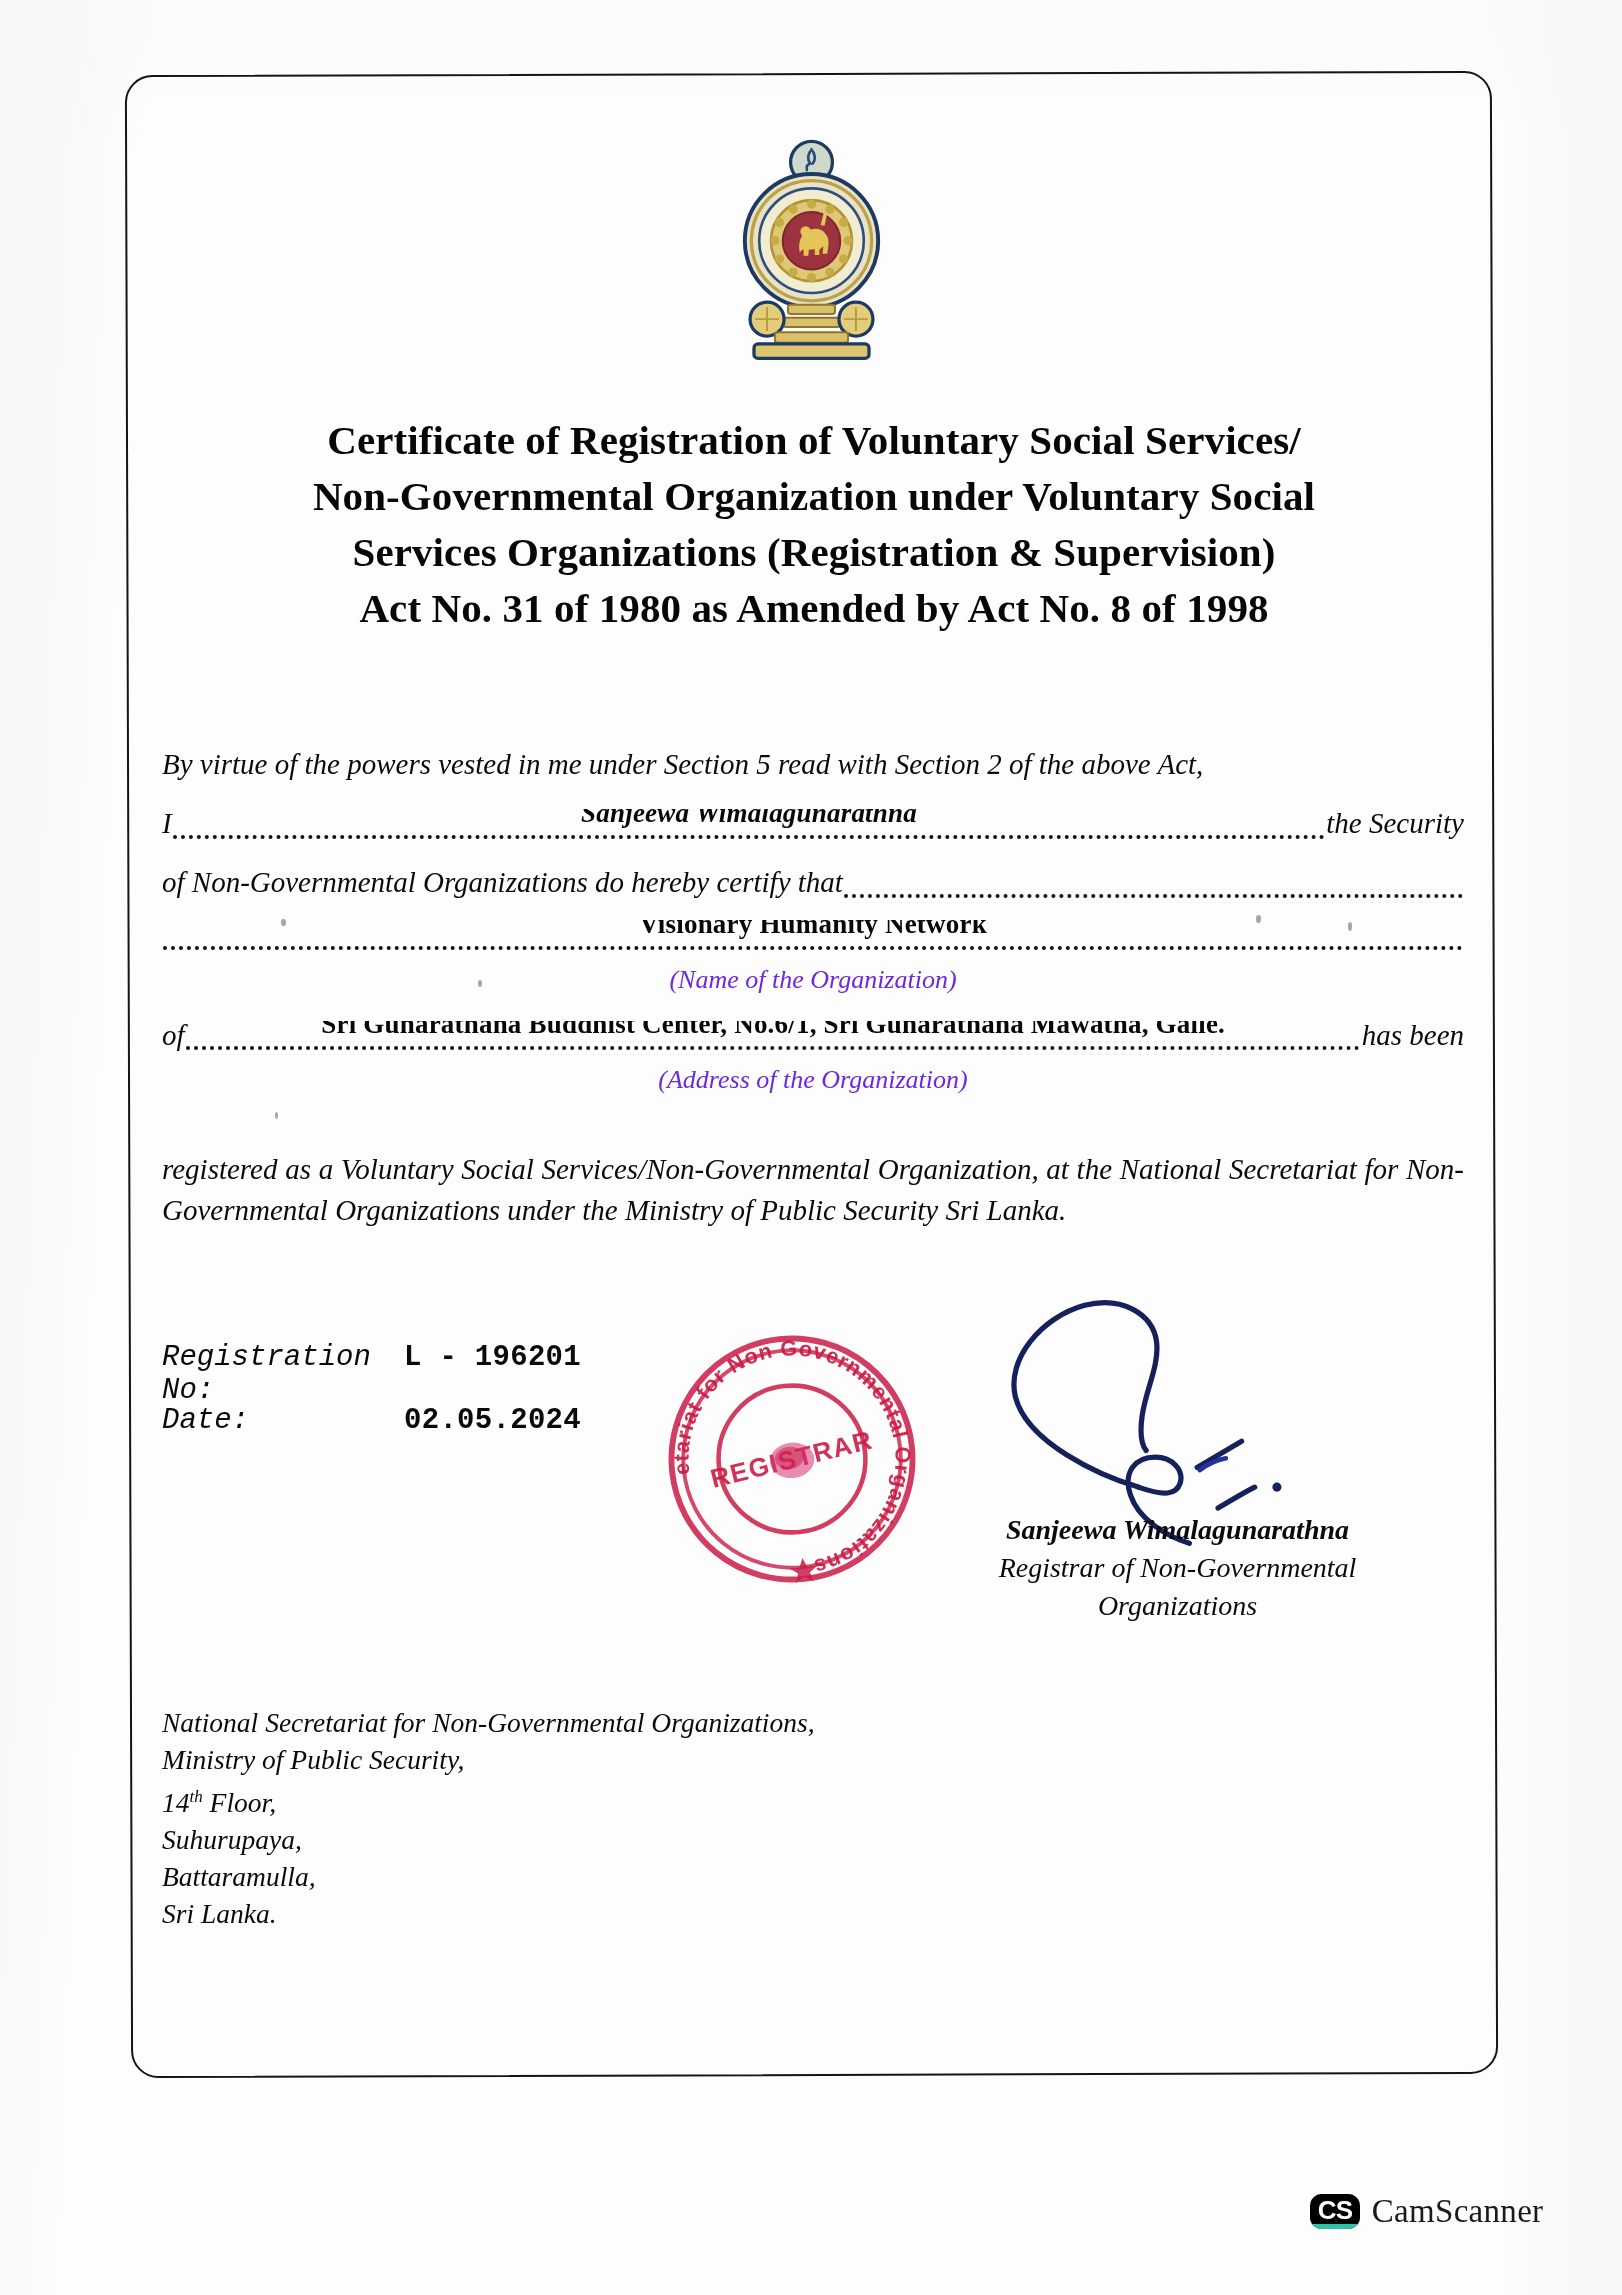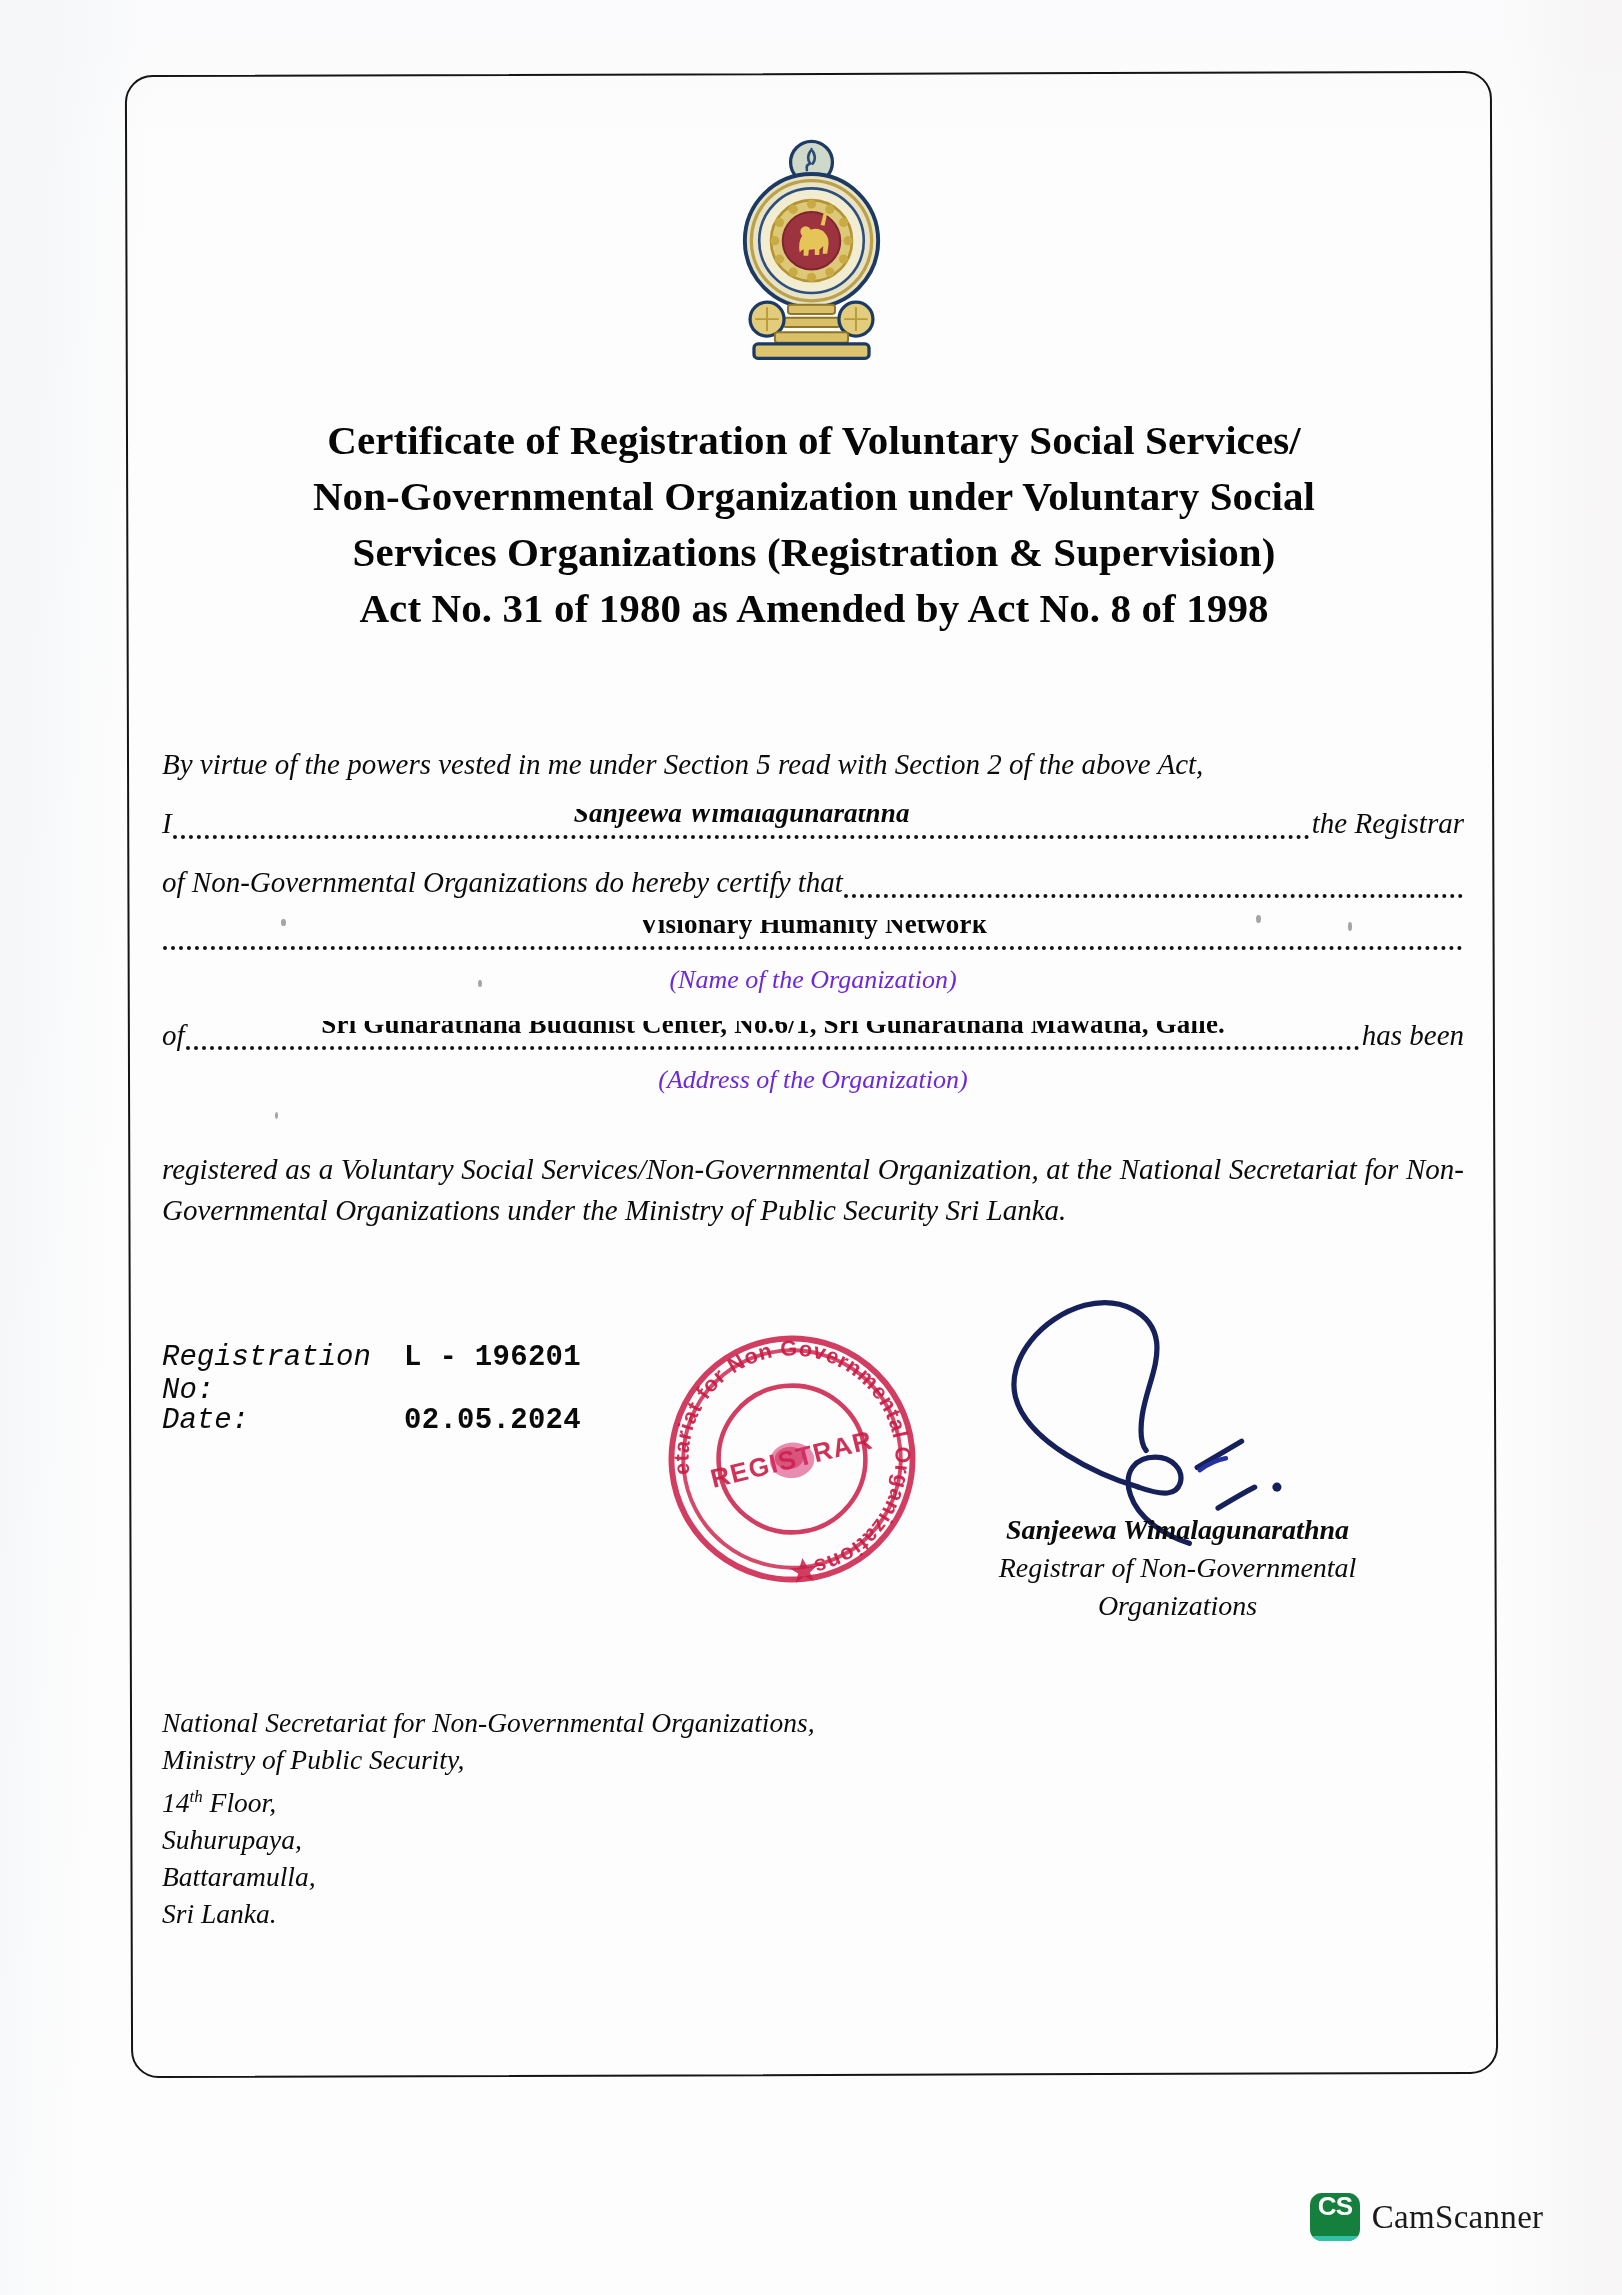--- a/index.html
+++ b/index.html
@@ -219,26 +219,26 @@
     position: absolute;
     left: 1310px;
     top: 2193px;
     display: flex;
     align-items: center;
     gap: 11.8px;
   }
   .cs-badge {
     position: relative;
     width: 50px;
-    height: 48px;
+    height: 35px;
     border-radius: 11.8px;
-    background: #15803d;
+    background: #000000;
     overflow: hidden;
     display: flex;
-    align-items: flex-start;
+    align-items: center;
     justify-content: center;
   }
   .cs-badge .cs-text {
     color: #ffffff;
     font-family: "Liberation Sans", "DejaVu Sans", sans-serif;
     font-weight: bold;
     font-size: 26px;
     letter-spacing: -0.7px;
     line-height: 1;
     margin-bottom: 2.6px;
@@ -338,21 +338,21 @@
 
     <div class="para">By virtue of the powers vested in me under Section 5 read with Section 2 of the above Act,</div>
 
     <div class="gap-sm"></div>
 
     <div class="fill-row">
       <span>I</span>
       <span class="lead">
         <span class="val italicval">Sanjeewa Wimalagunarathna</span>
       </span>
-      <span>the Registrar</span>
+      <span>the Security</span>
     </div>
 
     <div class="gap-sm"></div>
 
     <div class="fill-row">
       <span>of Non-Governmental Organizations do hereby certify that</span>
       <span class="lead"></span>
     </div>
 
     <div class="gap-sm"></div>

